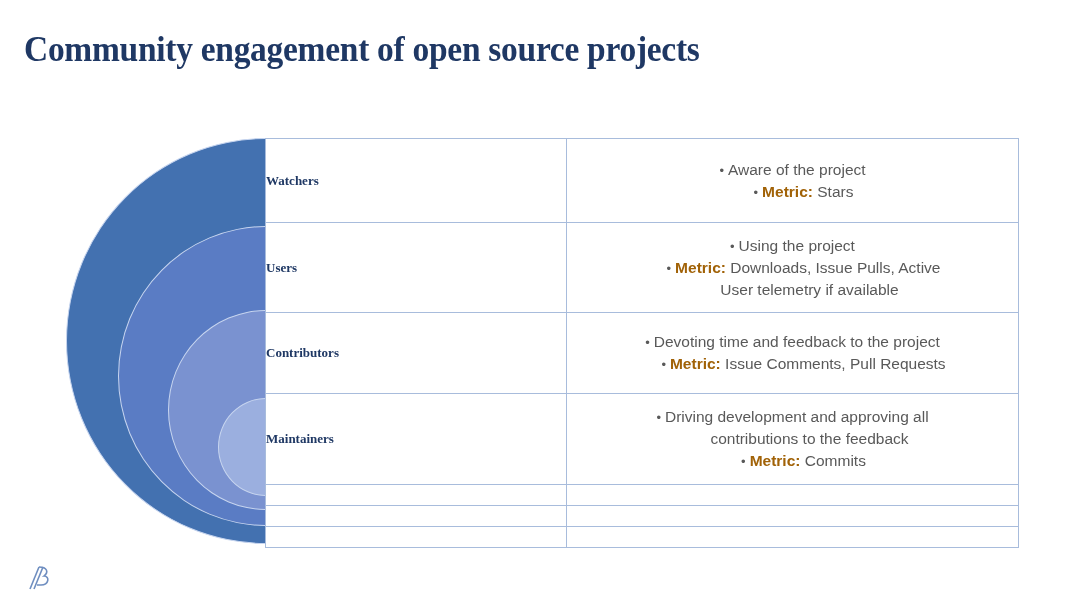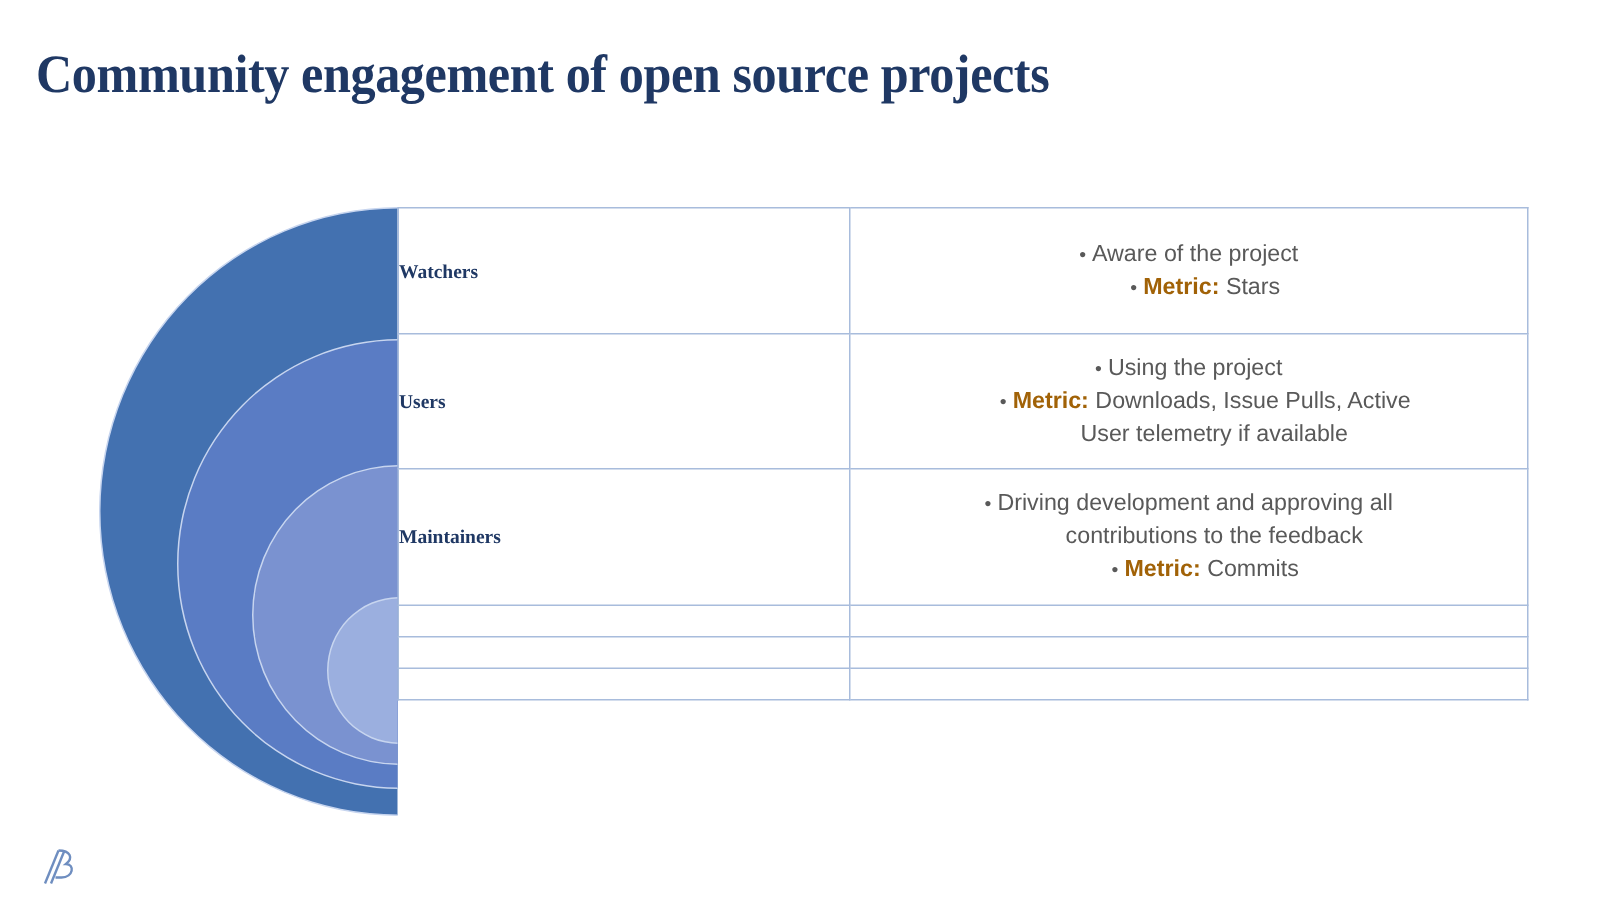--- a/index.html
+++ b/index.html
@@ -167,20 +167,33 @@
             <span class="dot">•</span><span>Using the project</span>
           </div>
           <div class="bullet-line sub">
             <span class="dot">•</span><span class="metric-label">Metric:</span> <span>Downloads, Issue Pulls, Active</span>
           </div>
           <div class="bullet-line cont">User telemetry if available</div>
         </div>
       </td>
     </tr>
 
+    <tr class="row-contributors">
+      <td class="label-cell">Contributors</td>
+      <td class="detail-cell">
+        <div class="bullets">
+          <div class="bullet-line">
+            <span class="dot">•</span><span>Devoting time and feedback to the project</span>
+          </div>
+          <div class="bullet-line sub">
+            <span class="dot">•</span><span class="metric-label">Metric:</span> <span>Issue Comments, Pull Requests</span>
+          </div>
+        </div>
+      </td>
+    </tr>
 
     <tr class="row-maintainers">
       <td class="label-cell">Maintainers</td>
       <td class="detail-cell">
         <div class="bullets">
           <div class="bullet-line">
             <span class="dot">•</span><span>Driving development and approving all</span>
           </div>
           <div class="bullet-line cont">contributions to the feedback</div>
           <div class="bullet-line sub">

